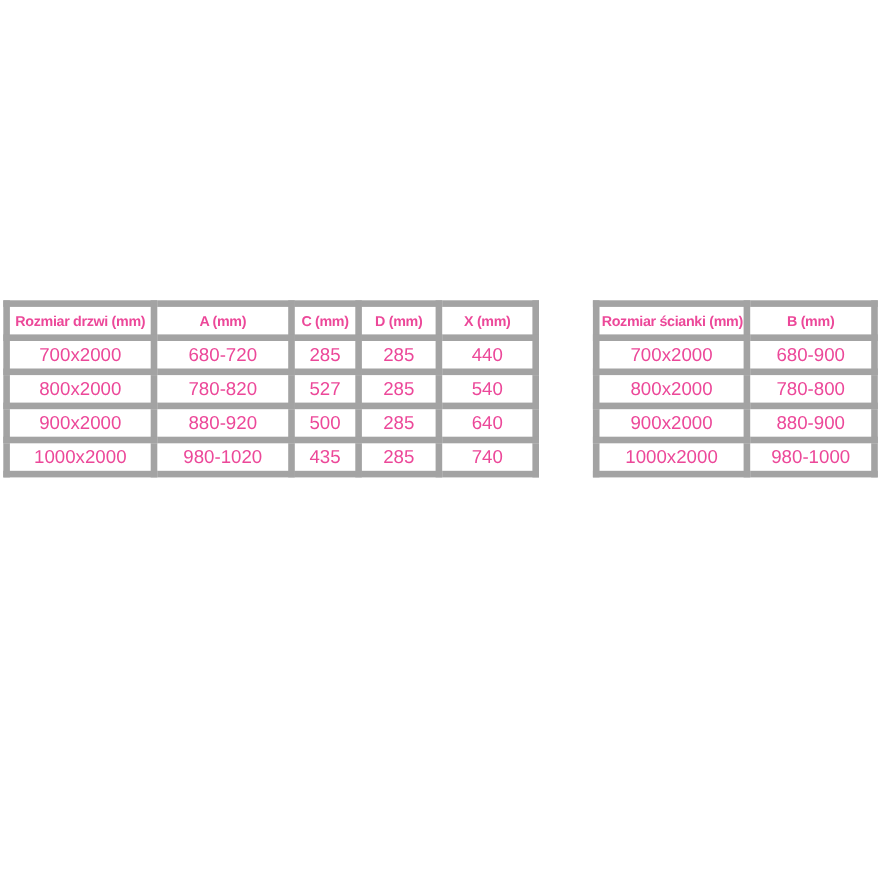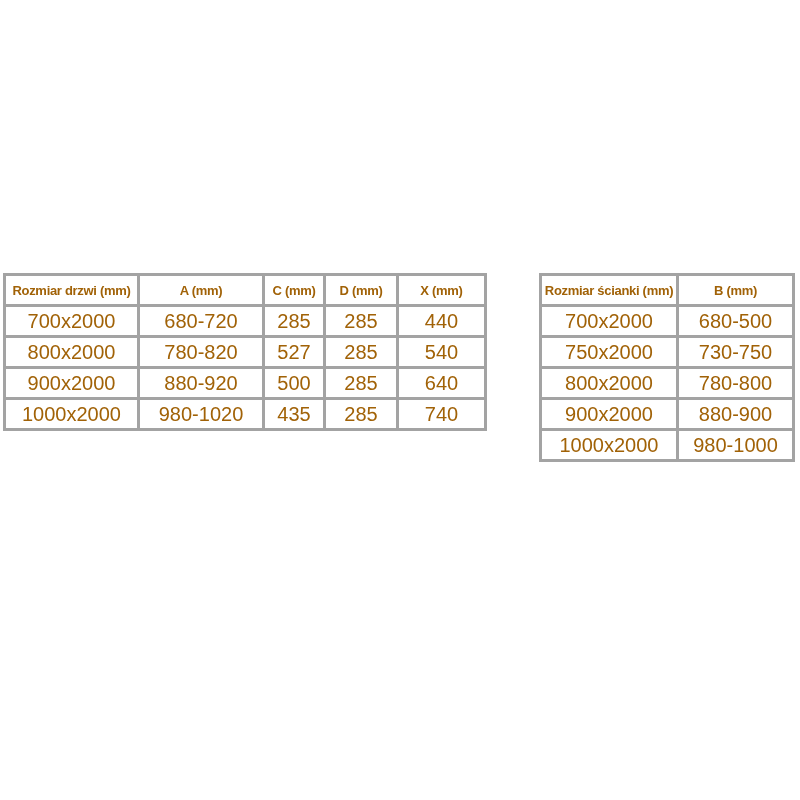--- a/index.html
+++ b/index.html
@@ -15,36 +15,36 @@
     overflow: hidden;
   }
   table.spec {
     position: absolute;
     border-collapse: collapse;
     table-layout: fixed;
     background: #ffffff;
     border: 2px solid #2e2e2e;
   }
   table.spec th, table.spec td {
-    border: 3px solid #a3a3a3;
+    border: 6px solid #a3a3a3;
     text-align: center;
     vertical-align: middle;
     height: 31px;
     padding: 0 2px;
     white-space: nowrap;
     overflow: hidden;
-    color: #a16207;
+    color: #ec4899;
   }
   table.spec th {
     font-weight: bold;
     font-size: 13px;
     letter-spacing: -0.3px;
   }
   table.spec td {
-    font-size: 20px;
+    font-size: 17px;
   }
   #door-table { left: 3px;   top: 273px; width: 481px; }
   #wall-table { left: 539px; top: 273px; width: 253px; }
 </style>
 </head>
 <body>
 
 <div class="canvas">
 
   <table class="spec" id="door-table">
@@ -103,25 +103,21 @@
     </colgroup>
     <thead>
       <tr>
         <th>Rozmiar ścianki (mm)</th>
         <th>B (mm)</th>
       </tr>
     </thead>
     <tbody>
       <tr>
         <td>700x2000</td>
-        <td>680-500</td>
-      </tr>
-      <tr>
-        <td>750x2000</td>
-        <td>730-750</td>
+        <td>680-900</td>
       </tr>
       <tr>
         <td>800x2000</td>
         <td>780-800</td>
       </tr>
       <tr>
         <td>900x2000</td>
         <td>880-900</td>
       </tr>
       <tr>

